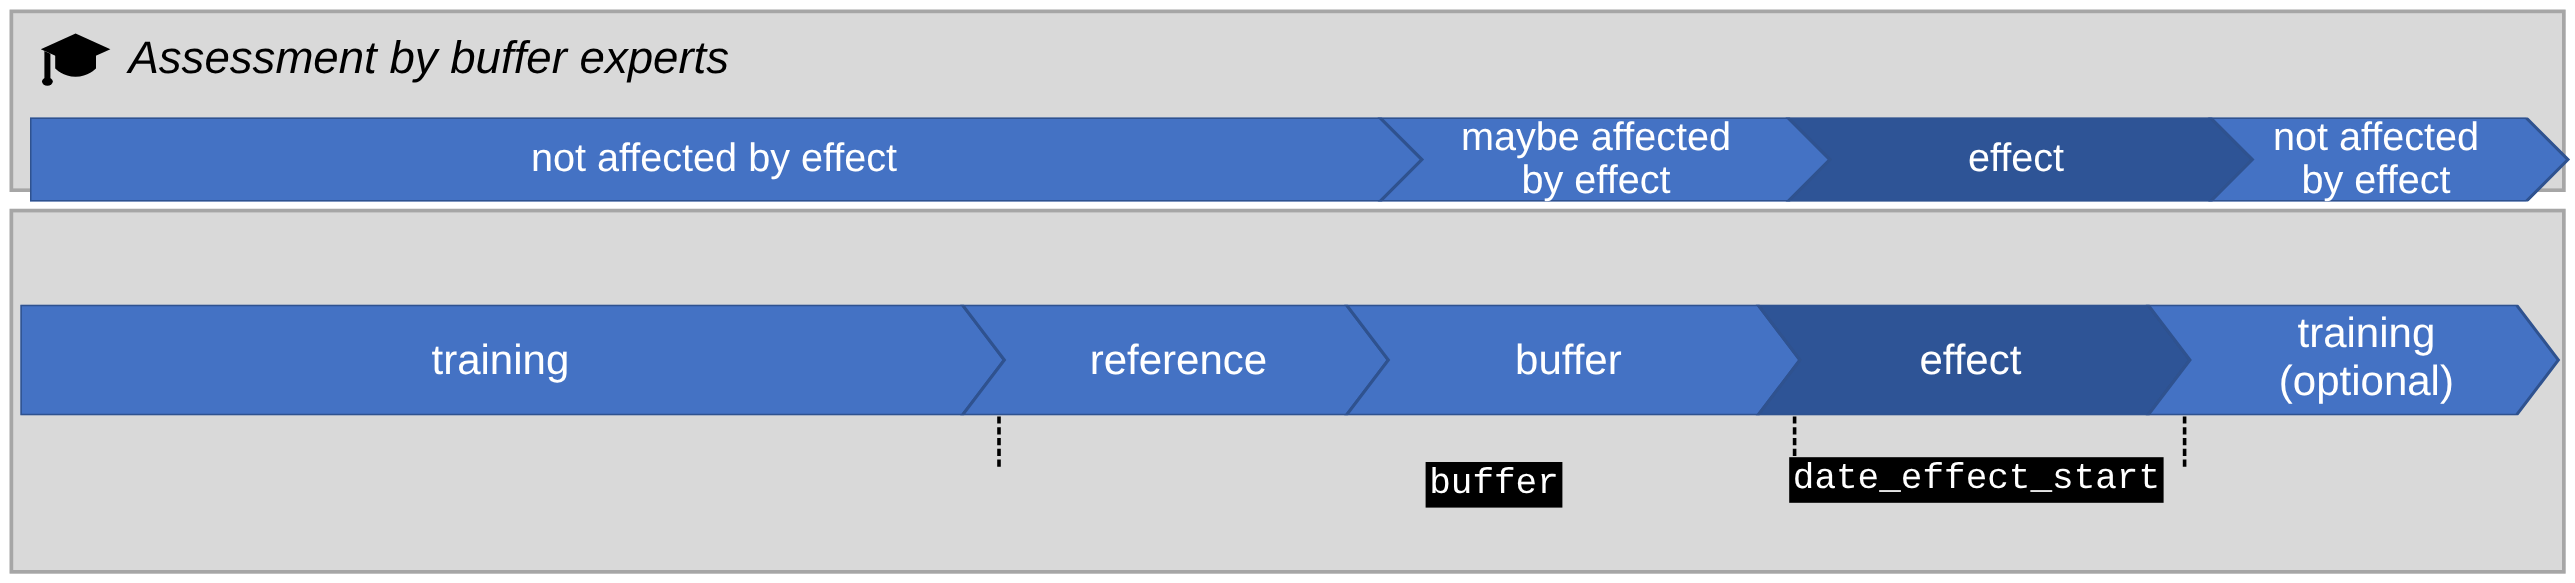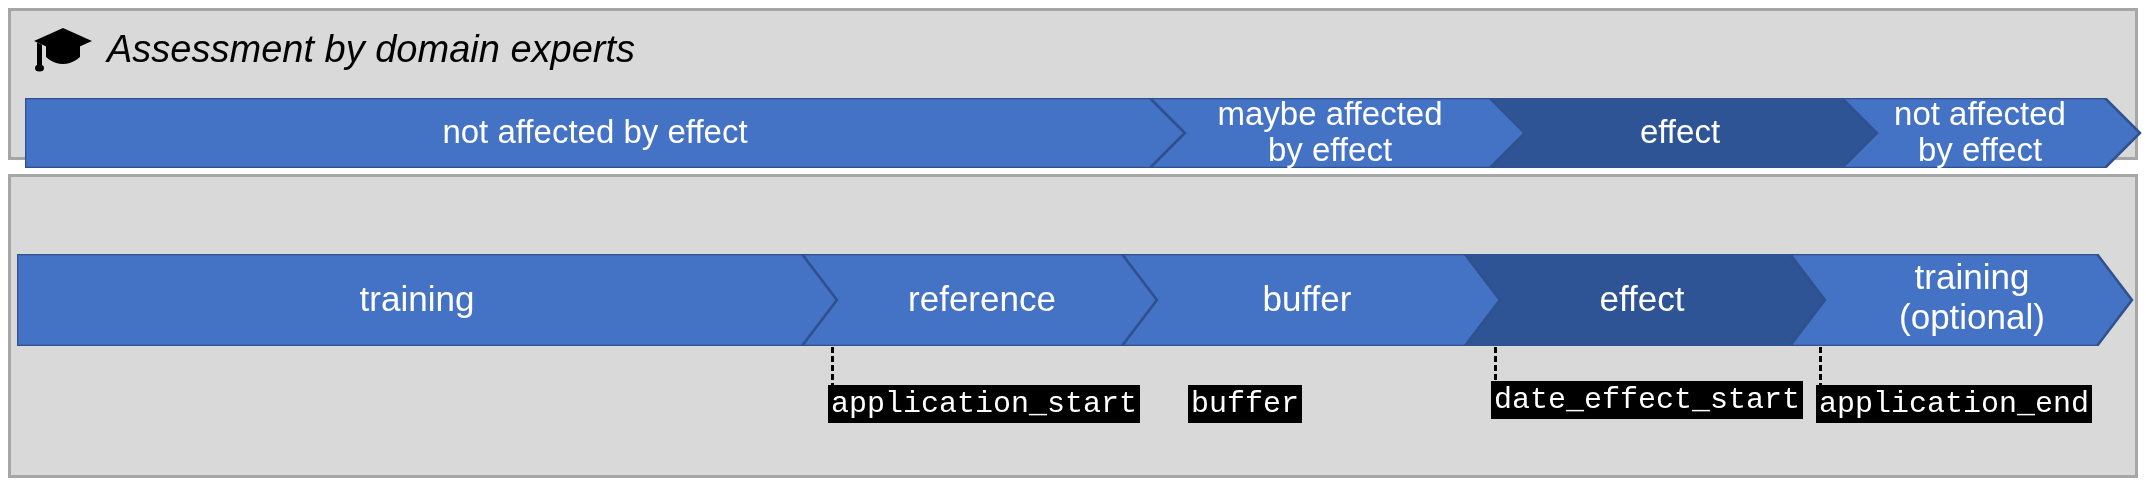--- a/index.html
+++ b/index.html
@@ -120,21 +120,21 @@
 
     <div class="caption-row" id="caption-experts">
       <span class="caption-icon">
         <svg width="60" height="46" viewBox="0 0 60 46" xmlns="http://www.w3.org/2000/svg">
           <path d="M30 2 L59 15 L30 28 L1 15 Z" fill="#000000"></path>
           <path d="M4 16.5 L4 41 L9 41 L9 18.7 Z" fill="#000000"></path>
           <ellipse cx="6.5" cy="42" rx="4.5" ry="3.5" fill="#000000"></ellipse>
           <path d="M13 19.5 L30 27 L47 19.5 L47 31 C47 31 40 38 30 38 C20 38 13 31 13 31 Z" fill="#000000"></path>
         </svg>
       </span>
-      <span class="caption-text">Assessment by domain experts</span>
+      <span class="caption-text">Assessment by buffer experts</span>
     </div>
 
     <div class="chevron-bar" id="bar-experts">
       <svg width="2118" height="70" viewBox="0 0 2118 70" xmlns="http://www.w3.org/2000/svg">
 
         <g>
           <path d="M0,0 L1125,0 L1160,35 L1125,70 L0,70 Z" fill="#4472c4" stroke="#2f528f" stroke-width="2.5"></path>
           <text class="chev-label one-line" x="570" y="36">not affected by effect</text>
         </g>
 
@@ -188,20 +188,18 @@
           <text class="chev-label two-line" x="1955" y="26">training</text>
           <text class="chev-label two-line" x="1955" y="66">(optional)</text>
         </g>
       </svg>
     </div>
 
     <div class="tick" style="left:820px; top:170px;"></div>
     <div class="tick" style="left:1483px; top:170px;"></div>
     <div class="tick" style="left:1808px; top:170px;"></div>
 
-    <div class="code-label" style="left:817px; top:208px;">application_start</div>
     <div class="code-label" style="left:1177px; top:208px;">buffer</div>
     <div class="code-label" style="left:1480px; top:204px;">date_effect_start</div>
-    <div class="code-label" style="left:1805px; top:208px;">application_end</div>
 
   </div>
 
 </div>
 
 </body></html>

